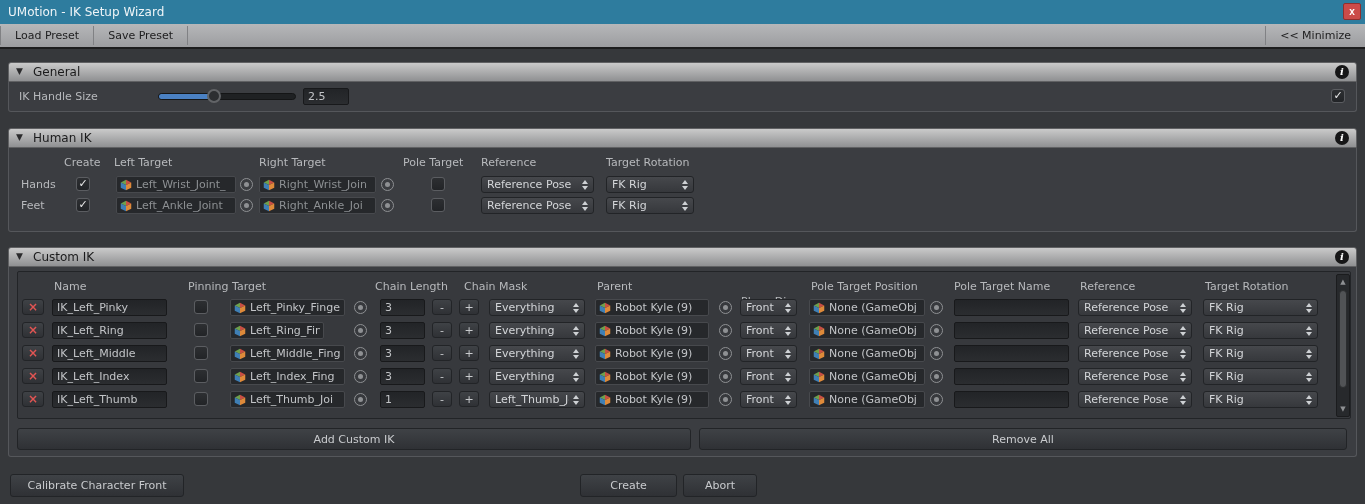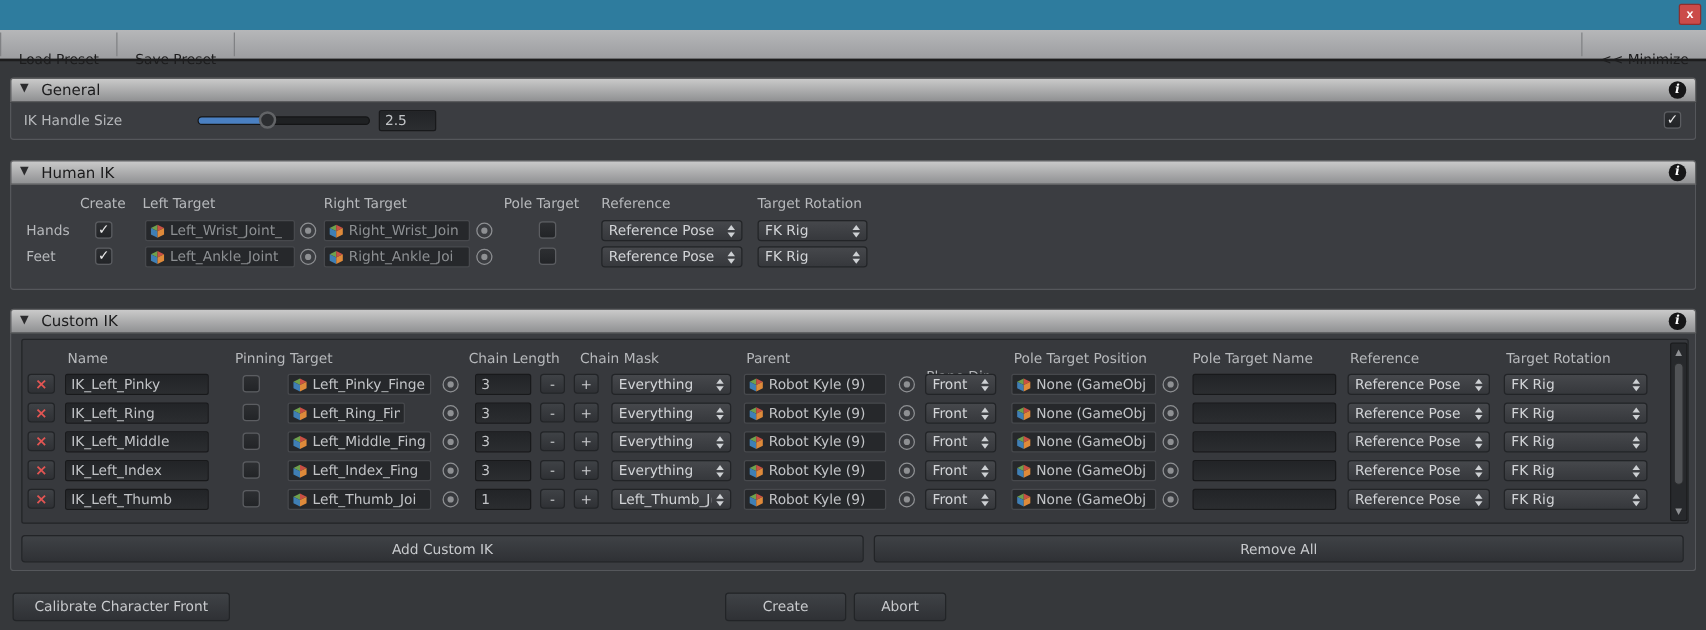--- a/index.html
+++ b/index.html
@@ -12,21 +12,21 @@
   .close-btn{position:absolute;right:4px;top:3px;width:18px;height:17px;background:#cb4b49;
              border:1px solid #8e2f2e;border-radius:2px;color:#fff;font-size:10px;font-weight:bold;
              line-height:15px;text-align:center;padding:0;box-sizing:border-box;}
 
   
   .toolbar{position:absolute;left:0;top:24px;width:100%;height:25px;box-sizing:border-box;
            background:linear-gradient(#b6b7b9,#9c9da0);border-bottom:2px solid #1d1d1e;
            display:flex;align-items:stretch;}
   .tb-sep{width:1px;background:#808184;margin:2px 0;}
   .tb-btn{background:transparent;border:none;color:#1d1d1e;font-family:inherit;font-size:11px;
-          padding:12px 14px;line-height:23px;}
+          padding:0 14px;line-height:23px;}
   .tb-spacer{flex:1;}
 
   
   .sec-hdr{position:absolute;left:8px;width:1349px;height:20px;box-sizing:border-box;
            background:linear-gradient(#cacaca,#8f9092);border:1px solid #606163;border-radius:3px 3px 0 0;}
   .sec-hdr .tri{position:absolute;left:7px;top:3px;font-size:9px;color:#2b2b2d;}
   .sec-hdr .sec-title{position:absolute;left:24px;top:0;line-height:19px;font-size:12px;color:#1b1b1c;}
   .info{position:absolute;right:7px;top:2px;width:14px;height:14px;border-radius:50%;background:#161617;
         color:#fff;font-family:"DejaVu Serif",serif;font-style:italic;font-weight:bold;font-size:10px;
         text-align:center;line-height:14px;}
@@ -80,20 +80,21 @@
   .sb-btn{position:absolute;left:0;width:12px;height:12px;color:#8e9093;font-size:7px;line-height:12px;text-align:center;}
   .sb-thumb{position:absolute;left:2px;top:15px;width:8px;height:98px;background:#515356;
             border:1px solid #2b2d2f;border-radius:4px;box-sizing:border-box;}
 </style>
 </head>
 <body>
 
 <div class="window">
 
   <div class="titlebar">
+    <span class="title">UMotion - IK Setup Wizard</span>
     <button class="close-btn">x</button>
   </div>
 
   <div class="toolbar">
     <span class="tb-sep"></span>
     <button class="tb-btn">Load Preset</button>
     <span class="tb-sep"></span>
     <button class="tb-btn">Save Preset</button>
     <span class="tb-sep"></span>
     <span class="tb-spacer"></span>

